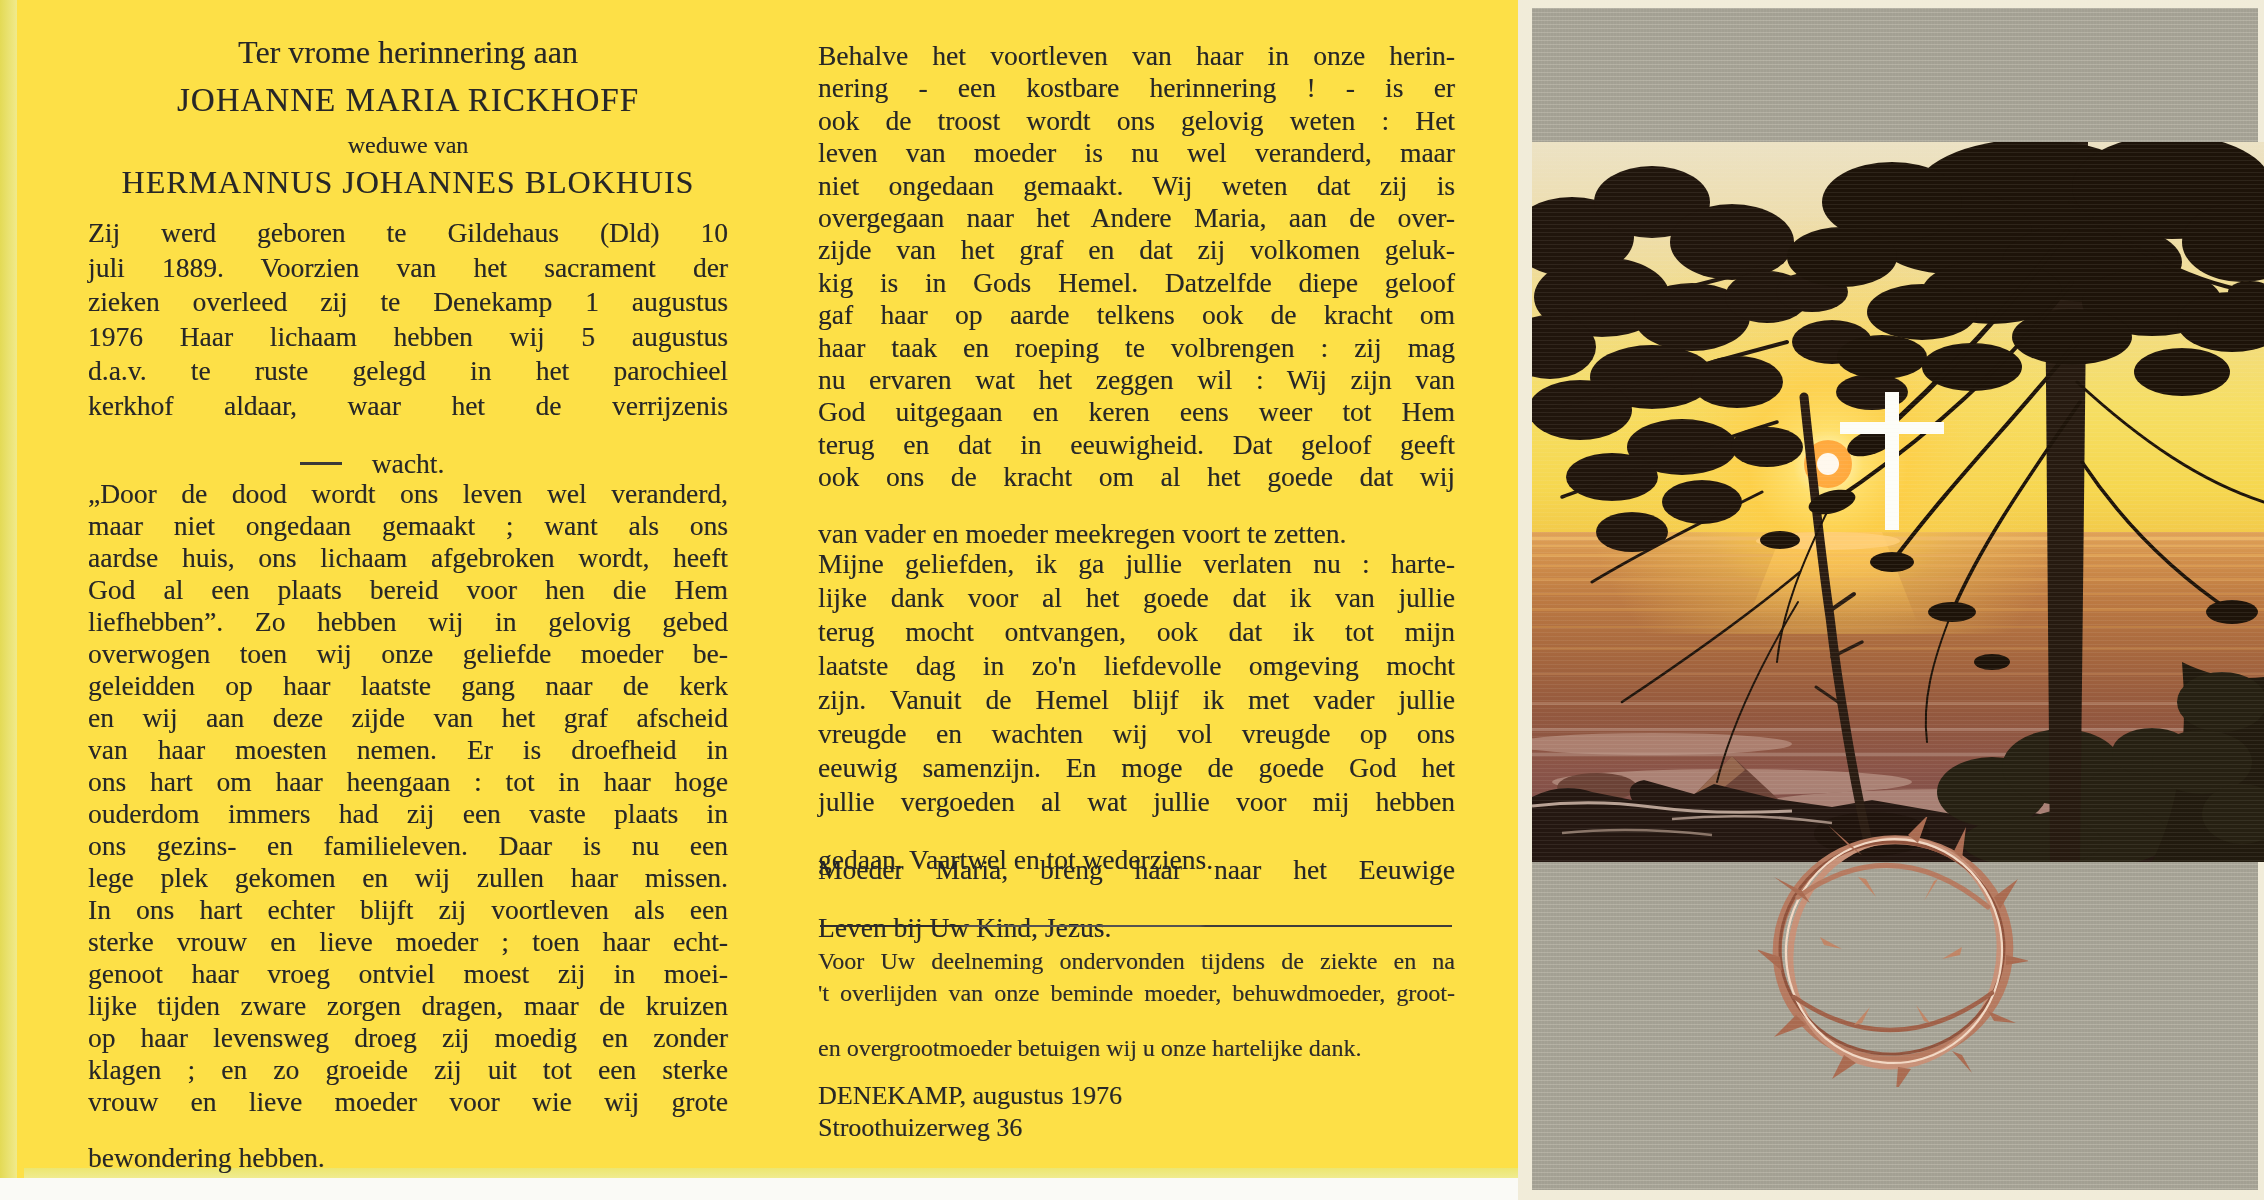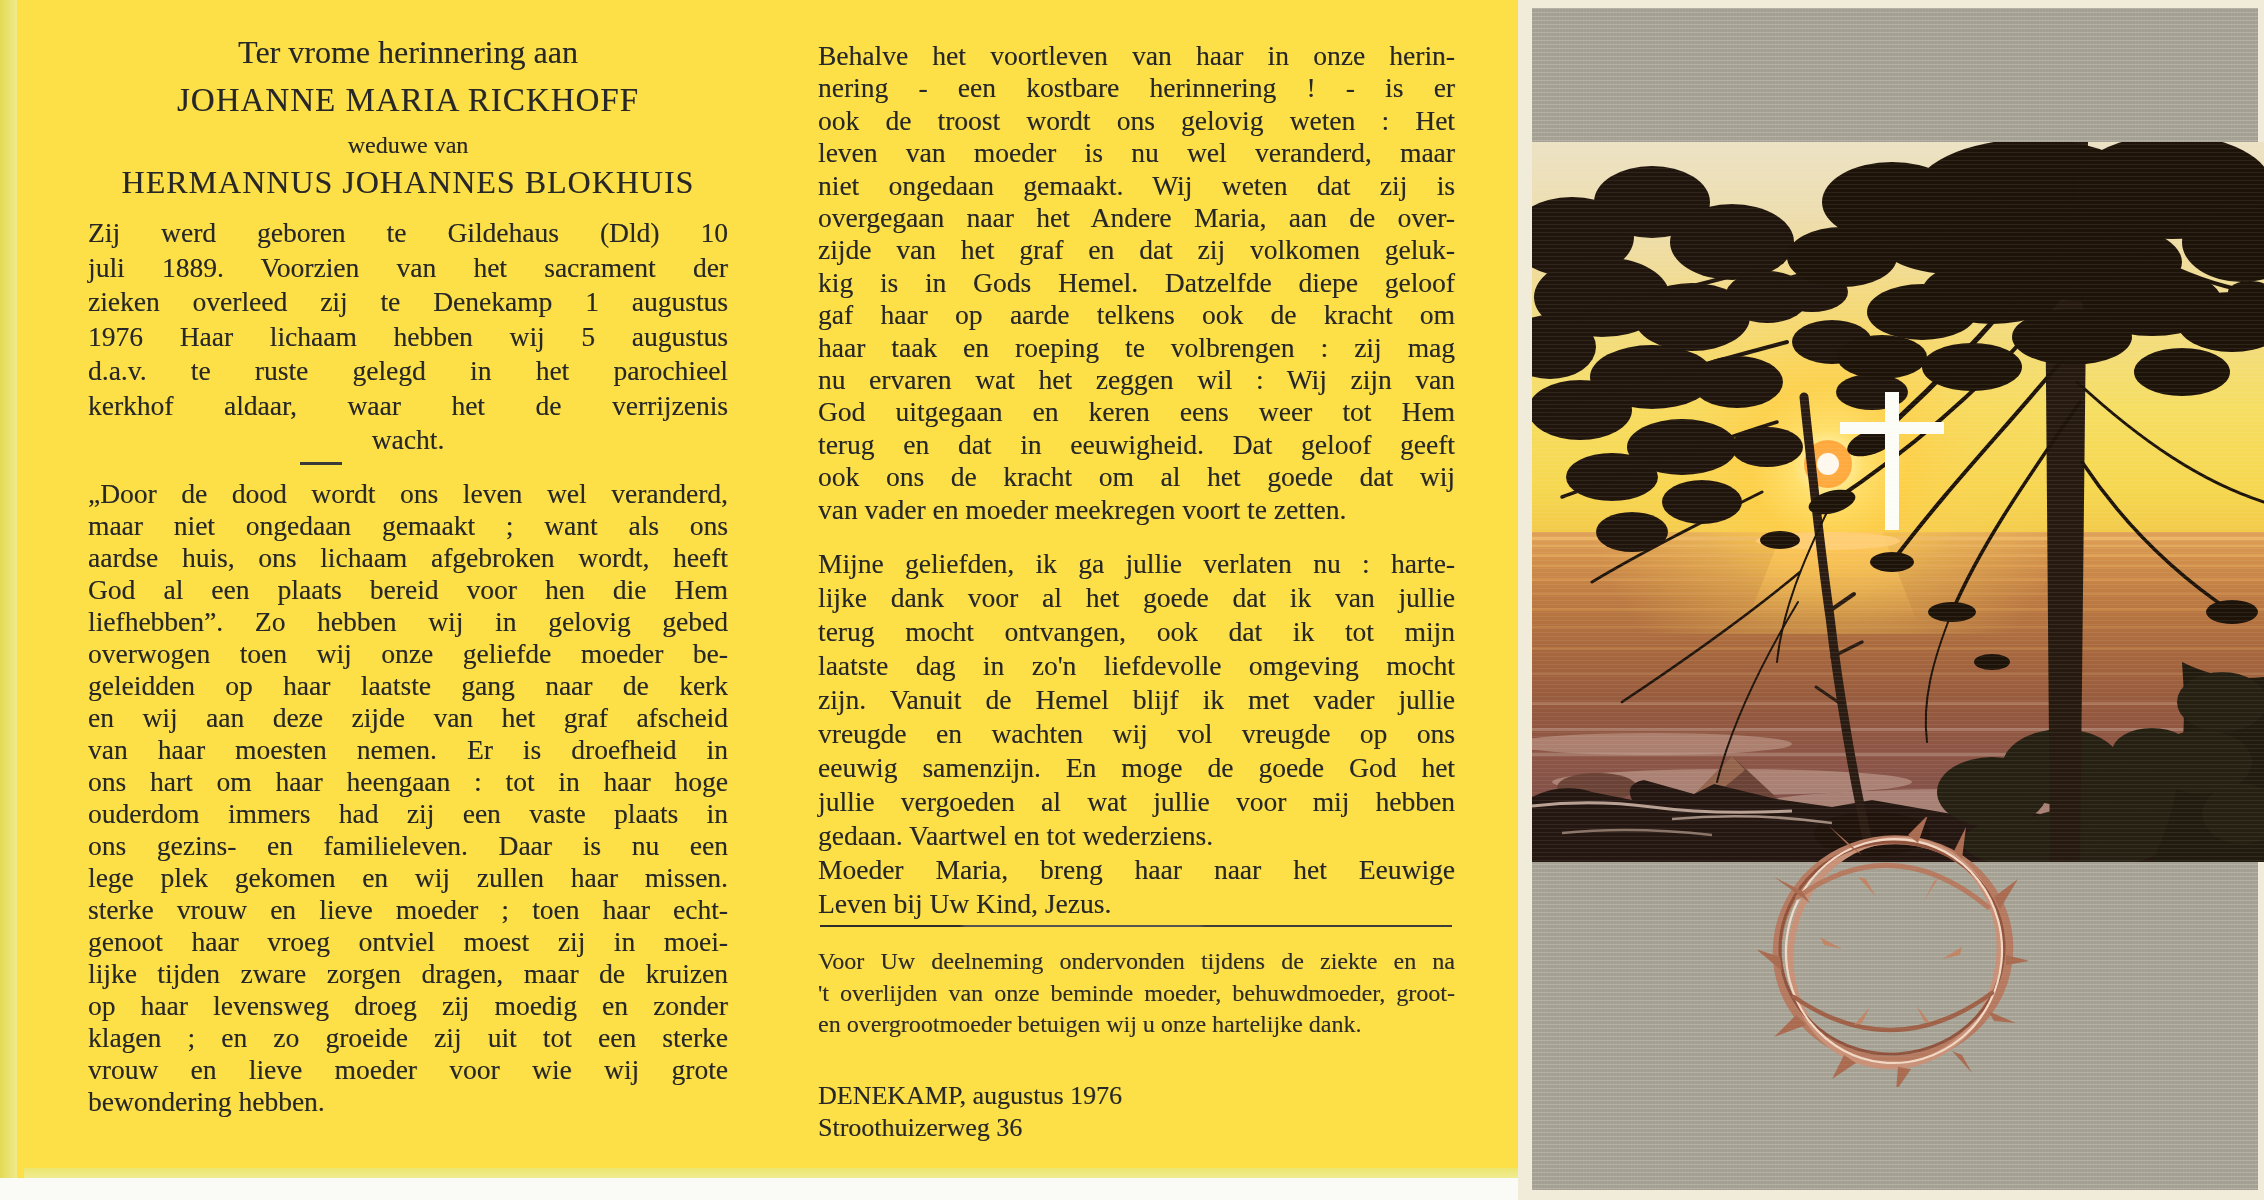--- a/index.html
+++ b/index.html
@@ -18,21 +18,21 @@
   .page{position:absolute;top:0;height:1200px;}
   .page-left{left:88px;width:640px;}
   .page-mid{left:818px;width:637px;}
   .tx{position:absolute;left:0;width:100%;
       text-shadow:0.35px 0.35px 0 rgba(45,42,40,0.38);}
   .center{text-align:center;}
   .headline{letter-spacing:1px;}
   .para{font-size:27.5px;}
   .line{text-align:justify;text-align-last:justify;white-space:nowrap;}
   .para .line{white-space:normal;}
-  .line.last{text-align-last:left;}
+  .line.last{text-align-last:left;margin-top:24px;}
   .center-last .line.last{text-align-last:center;}
 
   .intro{top:34px;font-size:32px;}
   .dname{top:82px;font-size:33px;}
   .relation{top:132px;font-size:24px;}
   .sname{top:164px;font-size:32px;}
   .p-life{top:216px;line-height:34.5px;}
   .dash{position:absolute;left:212px;top:462px;width:42px;height:3px;background:#3c3a38;}
   .p-quote{top:478px;line-height:32px;}
 
@@ -88,20 +88,21 @@
         <div class="line">God al een plaats bereid voor hen die Hem</div>
         <div class="line">liefhebben”. Zo hebben wij in gelovig gebed</div>
         <div class="line">overwogen toen wij onze geliefde moeder be-</div>
         <div class="line">geleidden op haar laatste gang naar de kerk</div>
         <div class="line">en wij aan deze zijde van het graf afscheid</div>
         <div class="line">van haar moesten nemen. Er is droefheid in</div>
         <div class="line">ons hart om haar heengaan : tot in haar hoge</div>
         <div class="line">ouderdom immers had zij een vaste plaats in</div>
         <div class="line">ons gezins- en familieleven. Daar is nu een</div>
         <div class="line">lege plek gekomen en wij zullen haar missen.</div>
+        <div class="line">In ons hart echter blijft zij voortleven als een</div>
         <div class="line">sterke vrouw en lieve moeder ; toen haar echt-</div>
         <div class="line">genoot haar vroeg ontviel moest zij in moei-</div>
         <div class="line">lijke tijden zware zorgen dragen, maar de kruizen</div>
         <div class="line">op haar levensweg droeg zij moedig en zonder</div>
         <div class="line">klagen ; en zo groeide zij uit tot een sterke</div>
         <div class="line">vrouw en lieve moeder voor wie wij grote</div>
         <div class="line last">bewondering hebben.</div>
       </div>
   </section>
 

